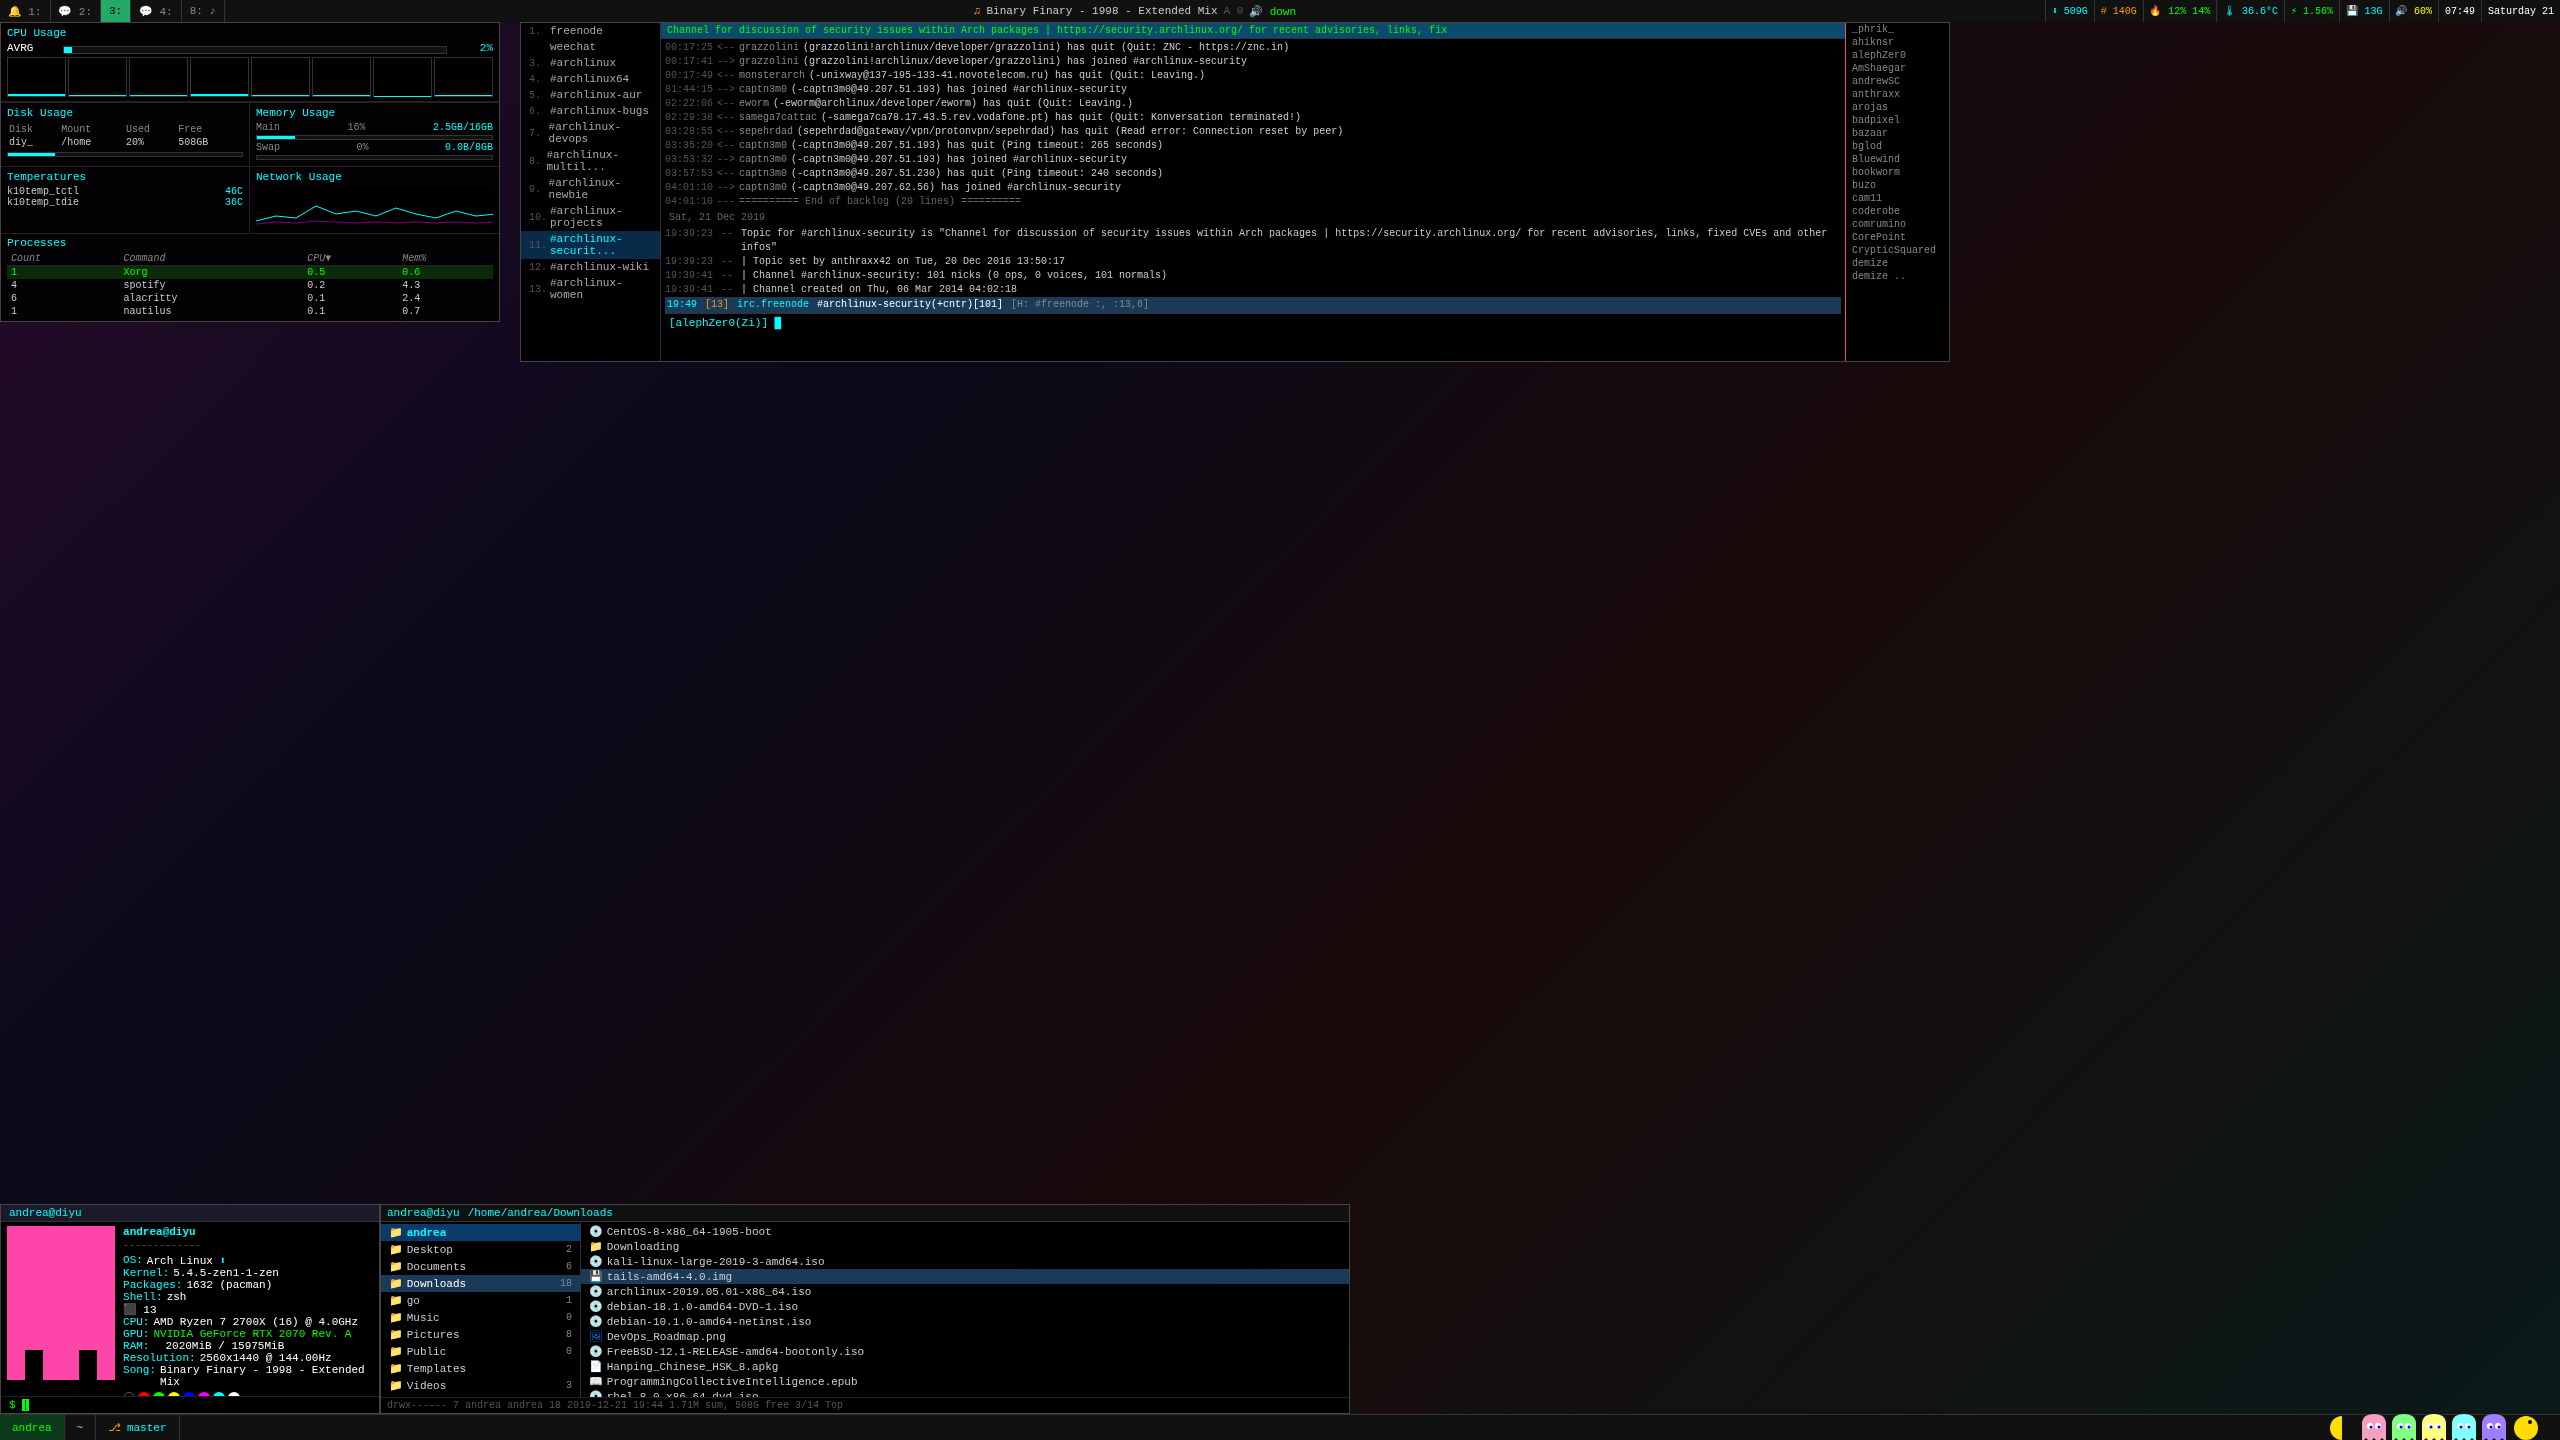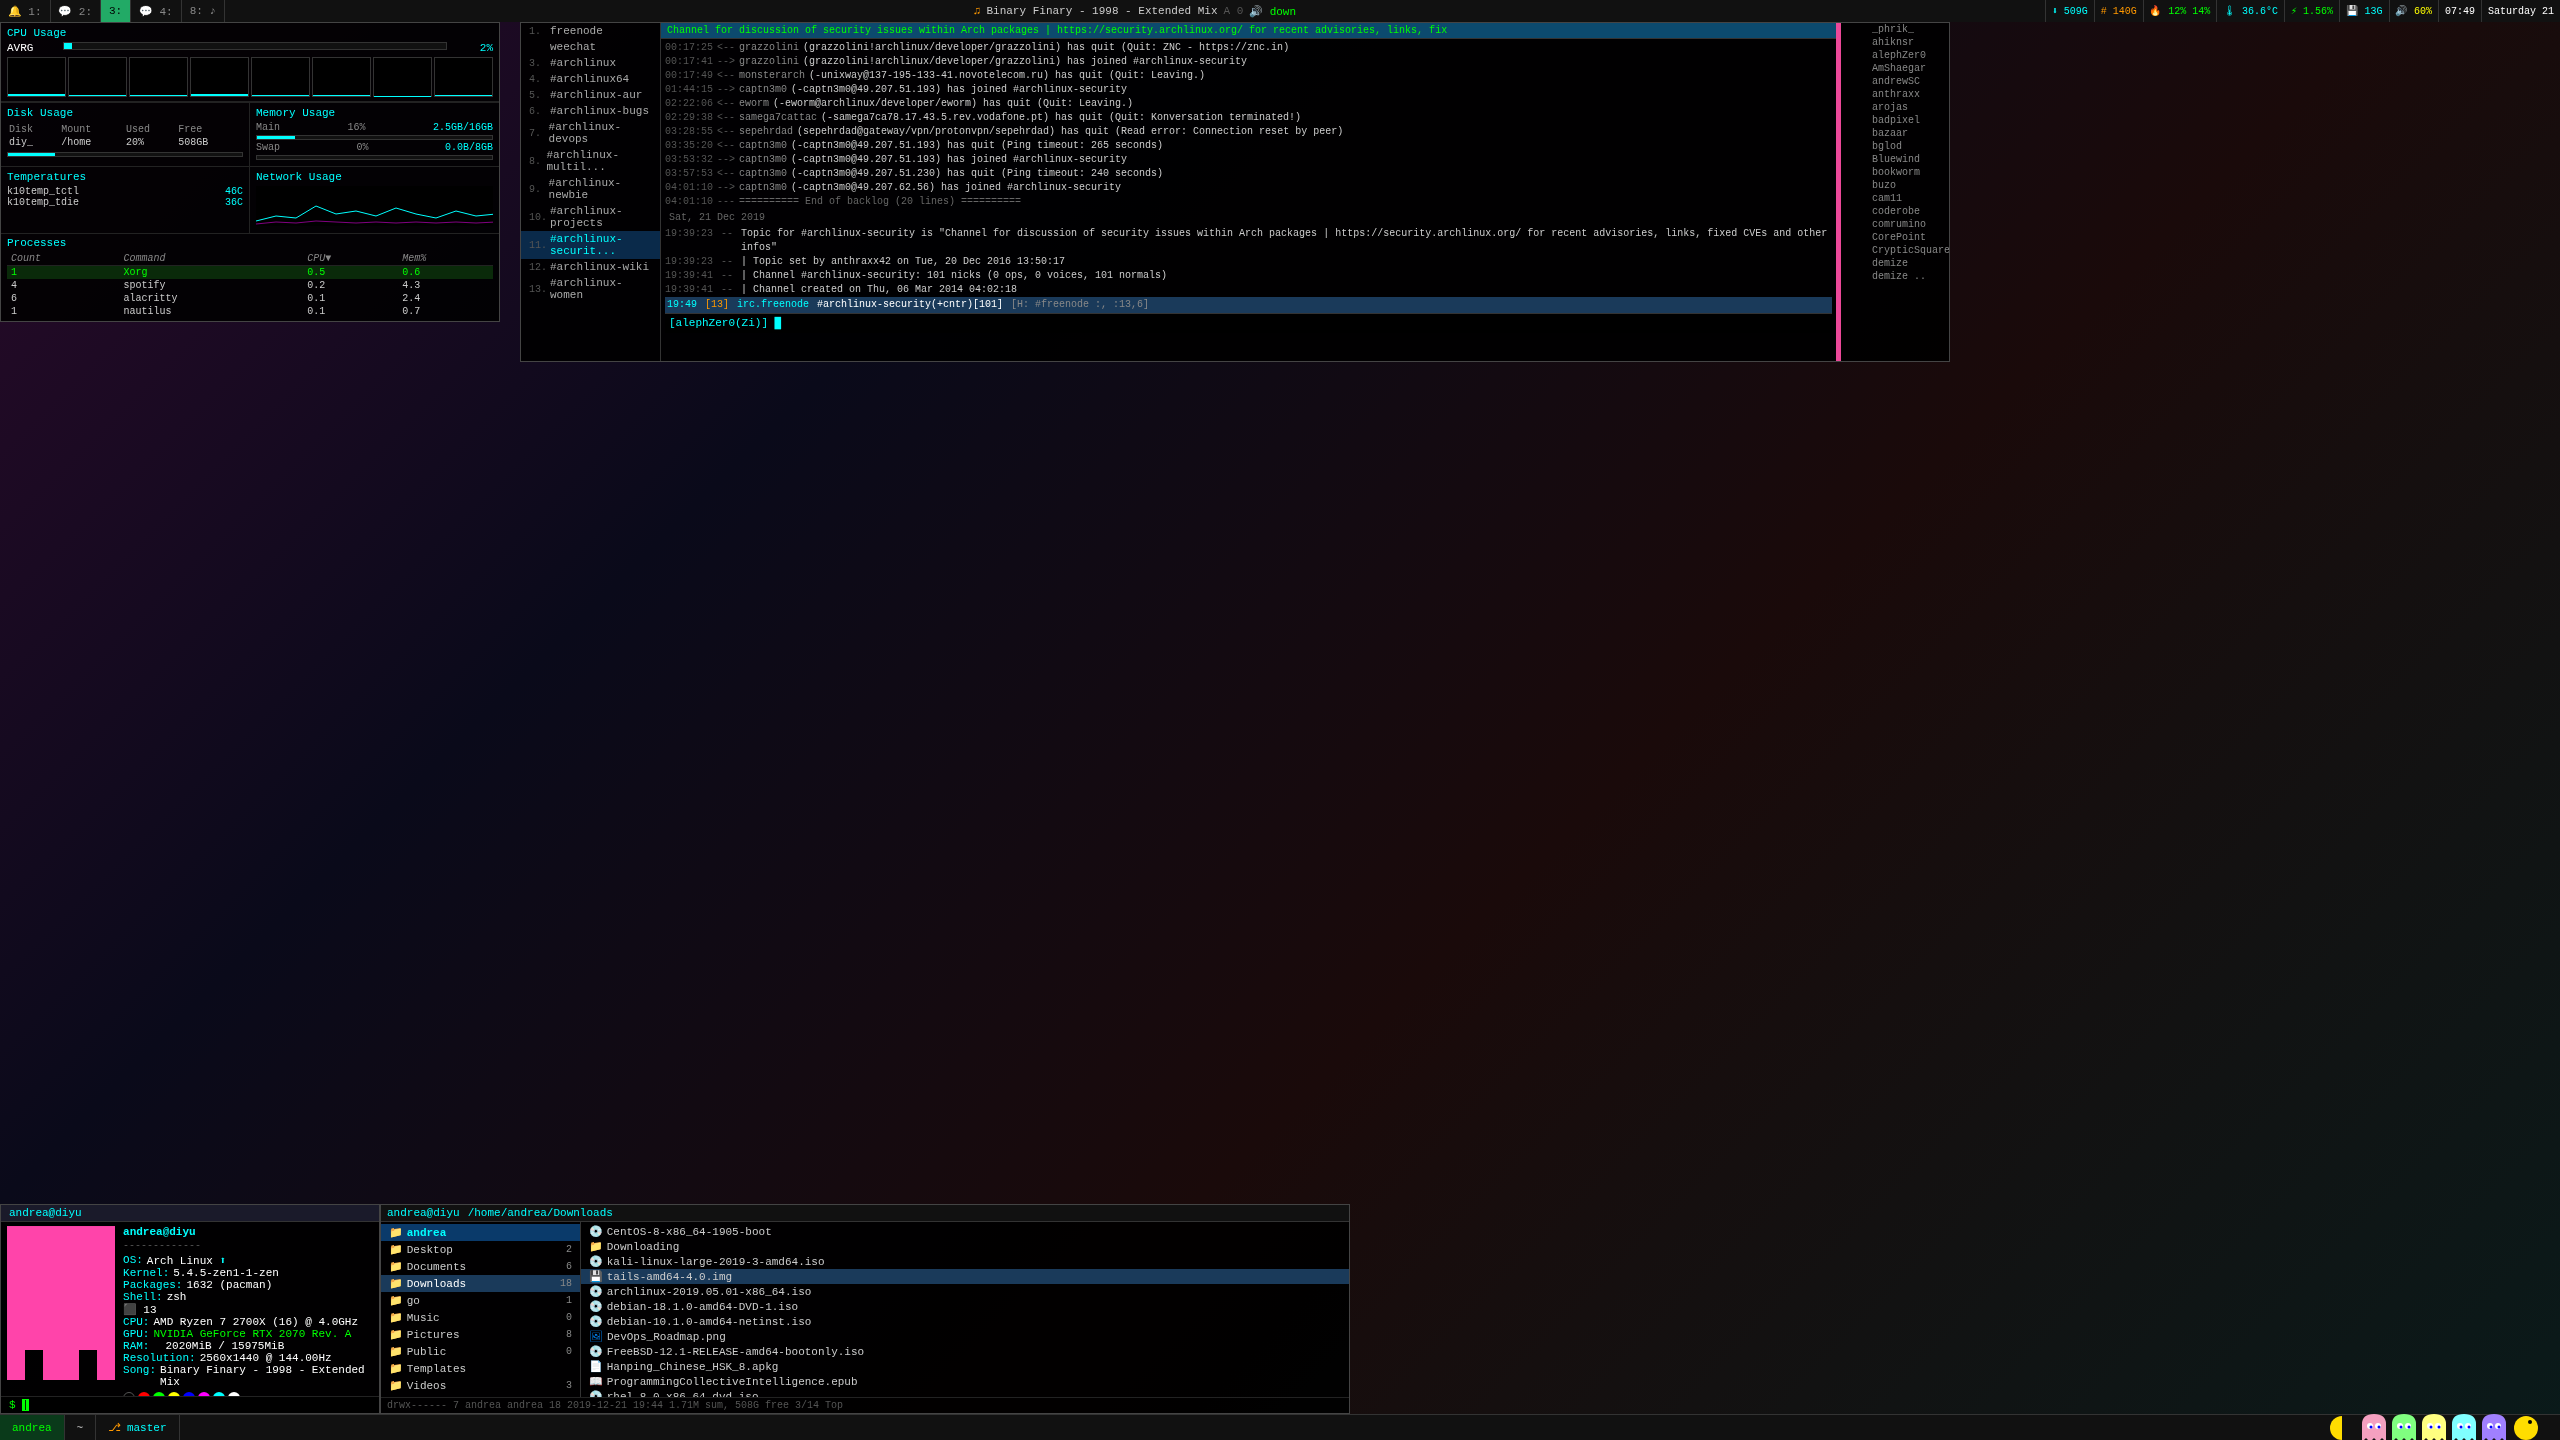--- a/index.html
+++ b/index.html
@@ -82,21 +82,21 @@
       border-bottom: 1px solid #222;
       padding: 4px 6px;
     }
     .sysmon-title {
       color: #0ff;
       font-size: 11px;
       margin-bottom: 3px;
     }
     .cpu-bar-container {
       display: flex;
-      align-items: flex-start;
+      align-items: flex-end;
       gap: 16px;
       margin: 2px 0;
       font-family: Liberation Mono, monospace;
     }
     .cpu-label { color: #fff; width: 40px; font-size: 11px; }
     .cpu-bar-wrap {
       flex: 1;
       height: 8px;
       background: #111;
       border: 1px solid #333;
@@ -179,25 +179,24 @@
     .irc-highlight { background: #1a3a5a; }
     .irc-status { color: #555; }
     .irc-input-line {
       background: #000;
       border-top: 1px solid #333;
       padding: 2px 4px;
       color: #0ff;
       font-size: 11px;
     }
     .irc-nick-list {
-      width: 113px;
-      border-left: 5px solid #ec4899;
+      width: 104px;
+      border-left: 1px solid #ec4899;
       font-size: 10px;
       overflow: hidden;
-      padding-left: 25px;
     }
     .irc-nick-list-item { padding: 1px 6px; color: #888; }
     .fileterm-sidebar {
       width: 200px;
       border-right: 1px solid #333;
       font-size: 11px;
       padding: 2px 0;
     }
     .fileterm-item {
       padding: 2px 8px;

